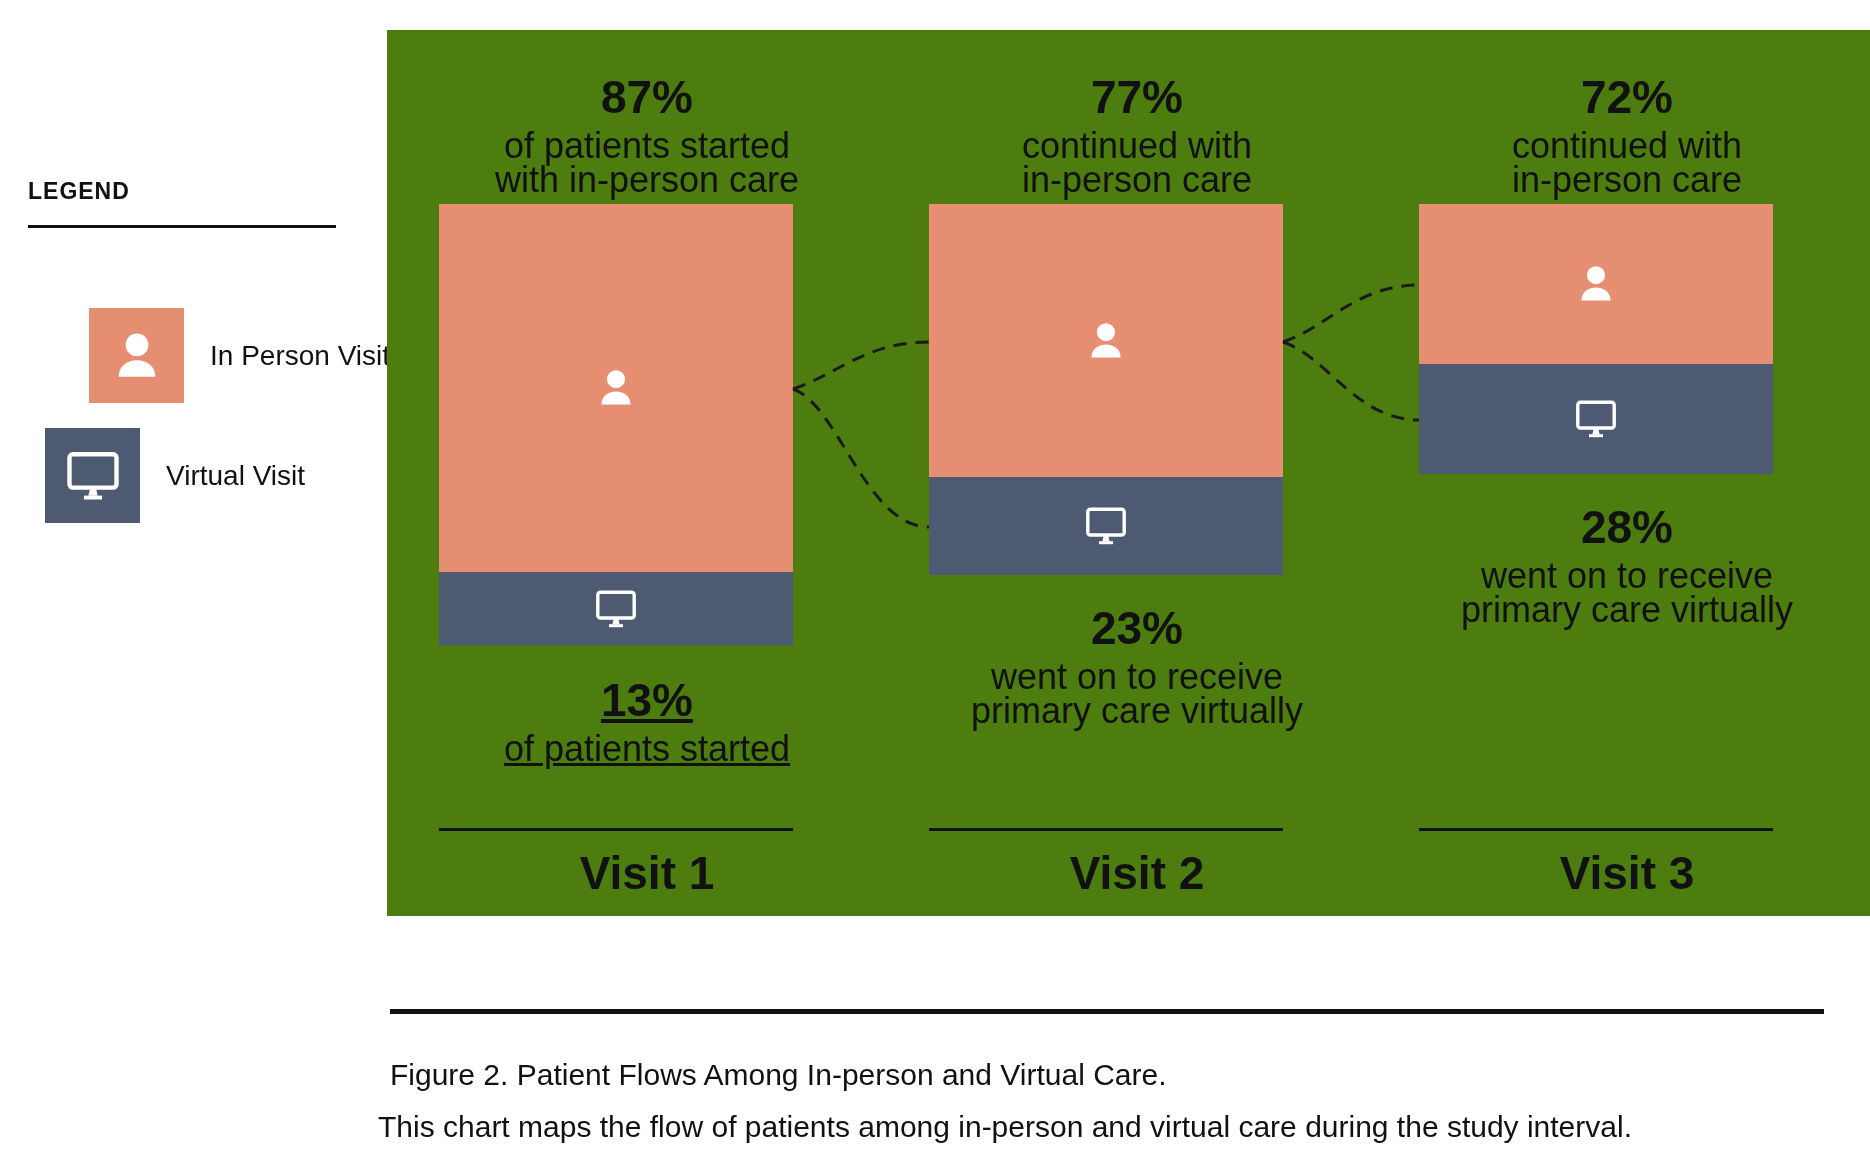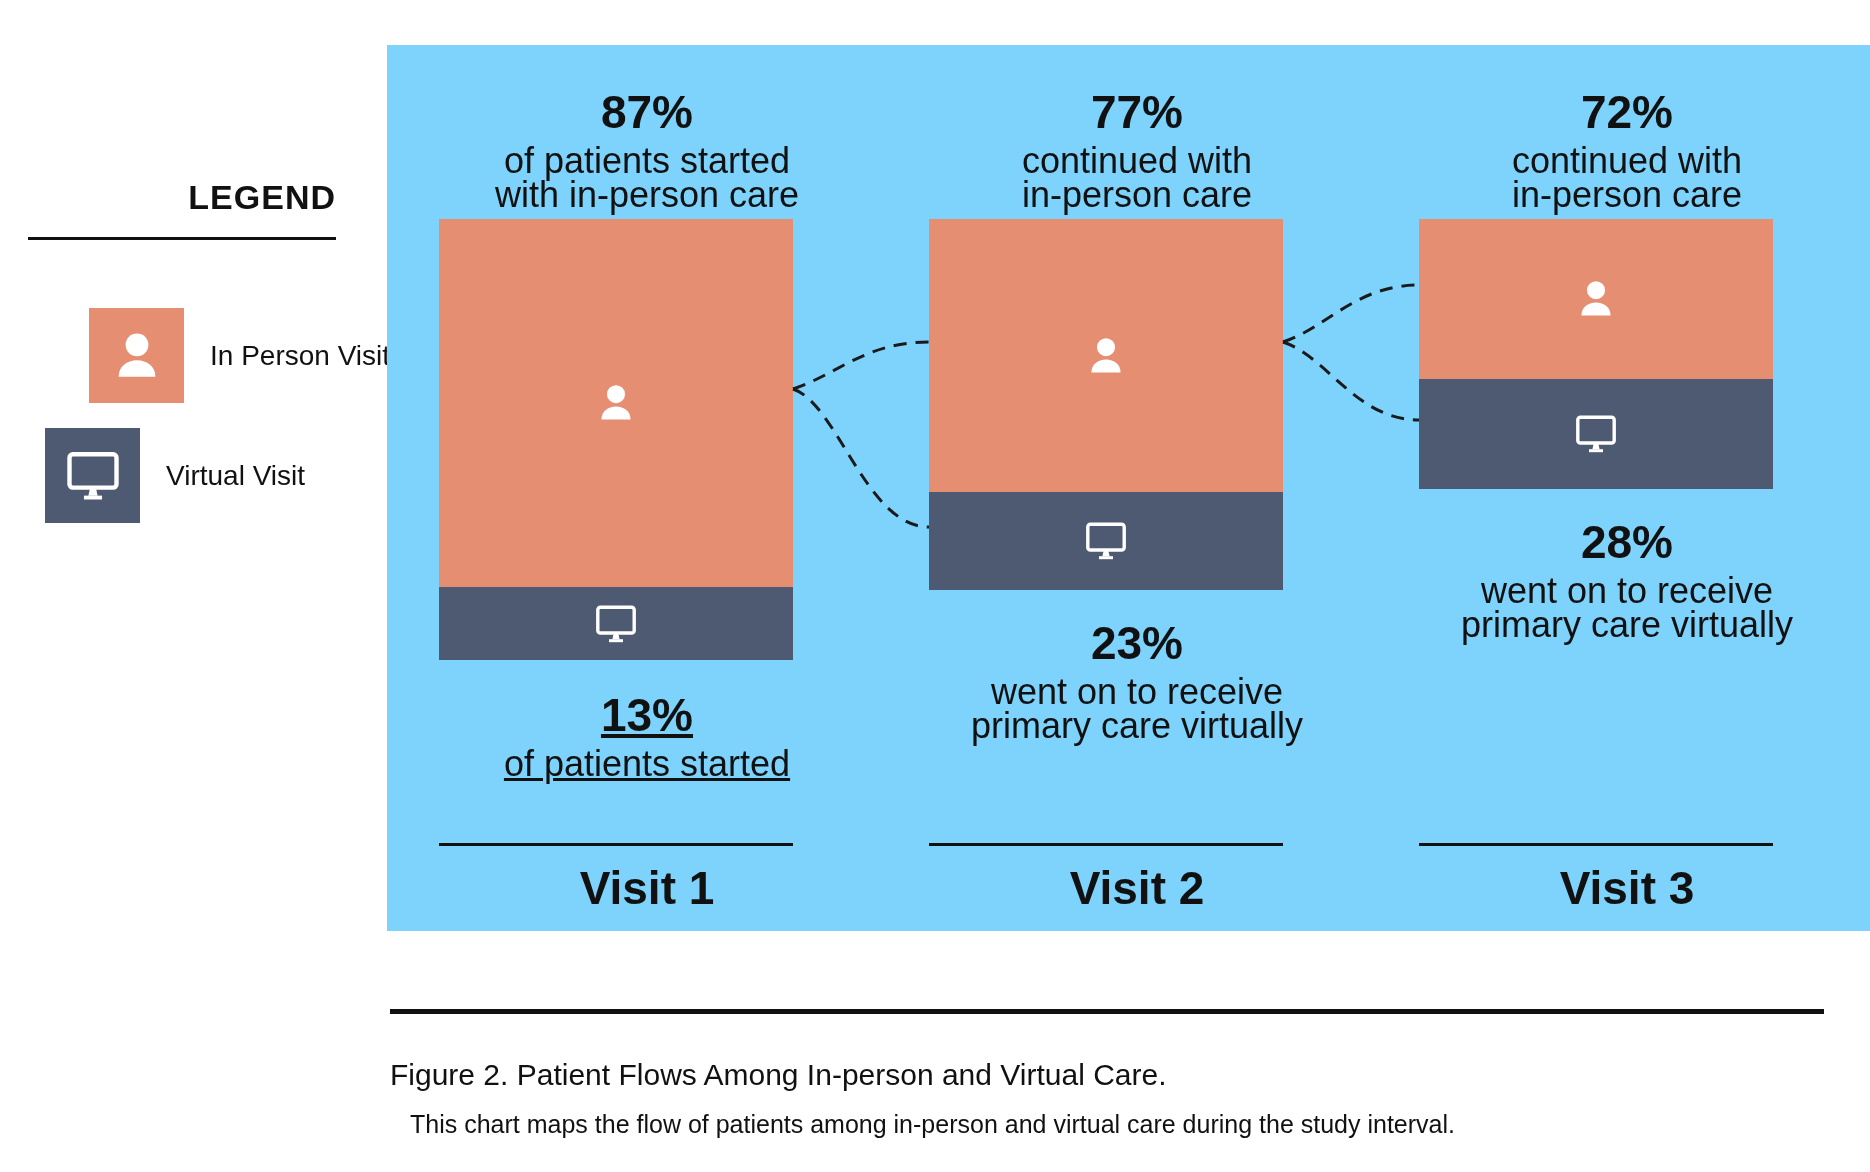--- a/index.html
+++ b/index.html
@@ -4,32 +4,32 @@
 <style>
   * { margin:0; padding:0; box-sizing:border-box; }
   html,body { background:#ffffff; }
   body {
     width:1870px; height:1172px; position:relative; overflow:hidden;
     font-family:"Liberation Sans", sans-serif; color:#111111;
   }
 
   
   .legend { position:absolute; left:28px; top:178px; width:308px; }
-  .legend-title { text-align:right; font-size:34px; font-weight:700; letter-spacing:1px; }
+  .legend-title { text-align:left; font-size:23px; font-weight:700; letter-spacing:1px; }
   .legend-rule { margin-top:20px; height:3px; background:#111111; width:100%; }
   .legend-item { position:absolute; left:17px; display:flex; align-items:center; }
   .legend-item.li-1 { top:130px;padding-left:44px; }
   .legend-item.li-2 { top:250px; }
   .swatch { width:95px; height:95px; display:flex; align-items:center; justify-content:center; flex:none; }
   .swatch.inperson { background:#E68E72; }
   .swatch.virtual  { background:#4E5A71; }
   .legend-label { margin-left:26px; font-size:28px; white-space:nowrap; }
 
   
-  .panel { position:absolute; top:45px; width:520px; height:886px; background:#7dd3fc; }
+  .panel { position:absolute; top:30px; width:520px; height:886px; background:#4d7c0f; }
   .panel.p1 { left:387px; }
   .panel.p2 { left:877px; }
   .panel.p3 { left:1367px;padding-left:36px; }
 
   .top-stat { position:absolute; top:42px; left:0; width:100%; text-align:center; }
   .pct { font-size:46px; font-weight:700; line-height:1.1; }
   .stat-caption { margin-top:6px; font-size:36px; line-height:34px; }
 
   .bar { position:absolute; top:174px; left:52px; width:354px; }
   .seg { width:100%; display:flex; align-items:center; justify-content:center; }
@@ -41,21 +41,21 @@
   .visit-rule  { position:absolute; top:798px; left:52px; width:354px; height:3px; background:#111111; }
   .visit-label { position:absolute; top:816px; left:0; width:100%; text-align:center; font-size:46px; font-weight:700; }
 
   
   .connectors { position:absolute; left:0; top:0; width:1870px; height:1172px; pointer-events:none; }
   .connectors path { fill:none; stroke:#1a1a1a; stroke-width:3; stroke-dasharray:13 9; }
 
   
   .caption-rule { position:absolute; left:390px; top:1009px; width:1434px; height:5px; background:#111111; }
   .caption-title { position:absolute; left:390px; top:1058px; font-size:30px; font-weight:400; }
-  .caption-desc  { position:absolute; left:410px; top:1110px; font-size:25px; }
+  .caption-desc  { position:absolute; left:378px; top:1110px; font-size:30px; }
 
   .icon svg { display:block; }
 </style>
 </head>
 <body>
 
 <aside class="legend">
   <div class="legend-title">LEGEND</div>
   <div class="legend-rule"></div>
 

